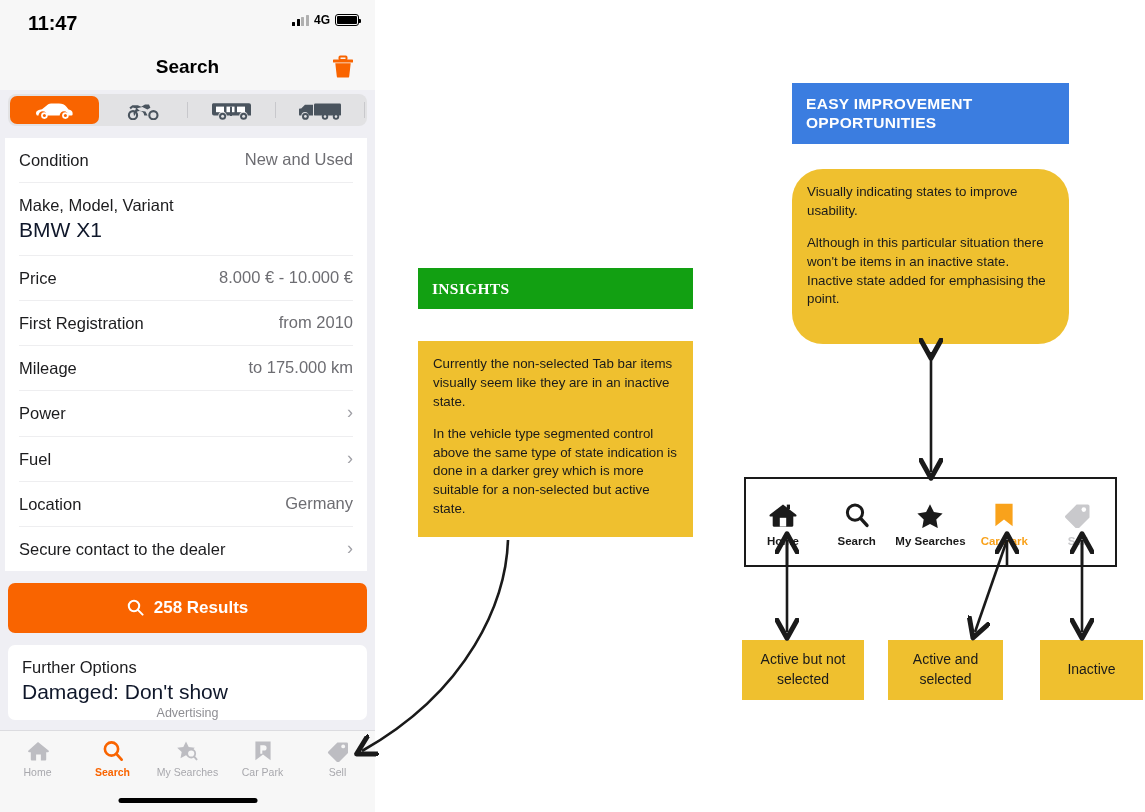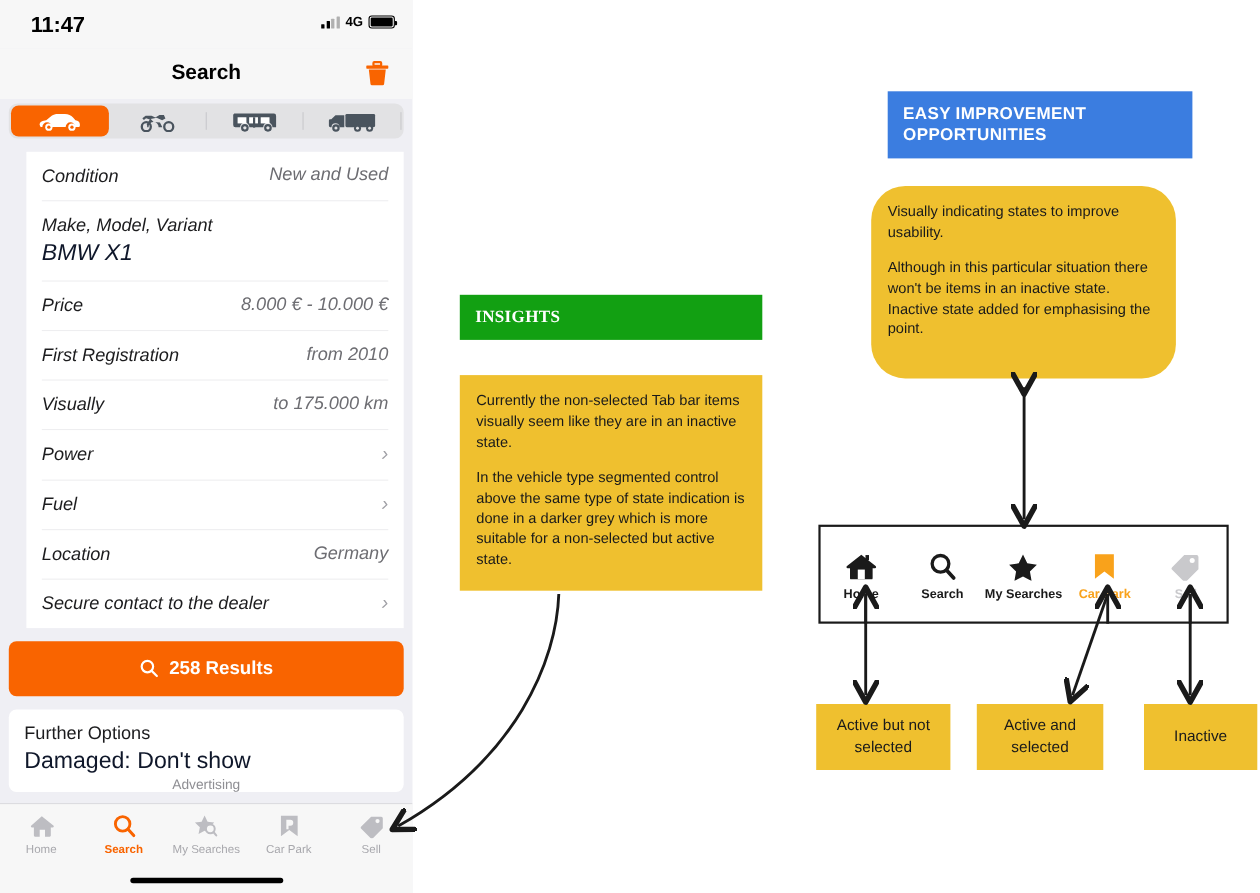--- a/index.html
+++ b/index.html
@@ -69,23 +69,22 @@
     display: flex; align-items: center; justify-content: center;
     position: relative;
   }
   .seg.selected { background: #f96400; }
   .seg-div {
     position: absolute; right: 0; top: 6px; bottom: 6px;
     width: 1px; background: #c8c8cc;
   }
 
   .form-card {
-    margin: 12px 8px 0 24px; background: #fff; border-radius: 0;
+    margin: 12px 8px 0 5px; background: #fff; border-radius: 0;
     padding: 0 14px;
-    font-style: italic;
   }
   .frow {
     display: flex; align-items: flex-start; justify-content: space-between;
     min-height: 44px; padding: 12px 0 11px 0;
     border-bottom: 1px solid #eeeef0;
   }
   .frow:last-child { border-bottom: none; }
   .flabel { font-size: 16.5px; color: #1c1c1e; line-height: 1.28; }
   .fsub { font-size: 21px; color: #0f172a; line-height: 1.28; margin-top: 1px; }
   .fvalue { font-size: 16.5px; color: #6d6d72; text-align: right; }
@@ -119,21 +118,21 @@
     width: 139px; height: 5px; background: #000; border-radius: 3px;
   }
 
   
   .banner {
     position: absolute; color: #fff; font-weight: bold;
     font-size: 15.5px; letter-spacing: 0.3px; line-height: 1.25;
     padding: 11px 14px;
   }
   .banner.green { background: #12a012; left: 418px; top: 268px; width: 275px; font-family: Liberation Serif, serif; }
-  .banner.blue  { background: #3b7de0; left: 792px; top: 83px;  width: 277px; margin-left: 15px; }
+  .banner.blue  { background: #3b7de0; left: 792px; top: 83px;  width: 277px; }
 
   .note {
     position: absolute; background: #efc02f; color: #1a1a1a;
     font-size: 13.3px; line-height: 1.42; padding: 14px 15px;
   }
   .note p + p { margin-top: 13px; }
 
   .legend-box {
     position: absolute; background: #efc02f; color: #1a1a1a;
     font-size: 14px; line-height: 1.4; text-align: center;
@@ -254,21 +253,21 @@
         <div class="fvalue">8.000 € - 10.000 €</div>
       </div>
       <div class="frow">
         <div>
             <div class="flabel">First Registration</div>
           </div>
         <div class="fvalue">from 2010</div>
       </div>
       <div class="frow">
         <div>
-            <div class="flabel">Visually</div>
+            <div class="flabel">Mileage</div>
           </div>
         <div class="fvalue">to 175.000 km</div>
       </div>
       <div class="frow">
         <div>
             <div class="flabel">Power</div>
           </div>
         <div class="chev">›</div>
       </div>
       <div class="frow">

